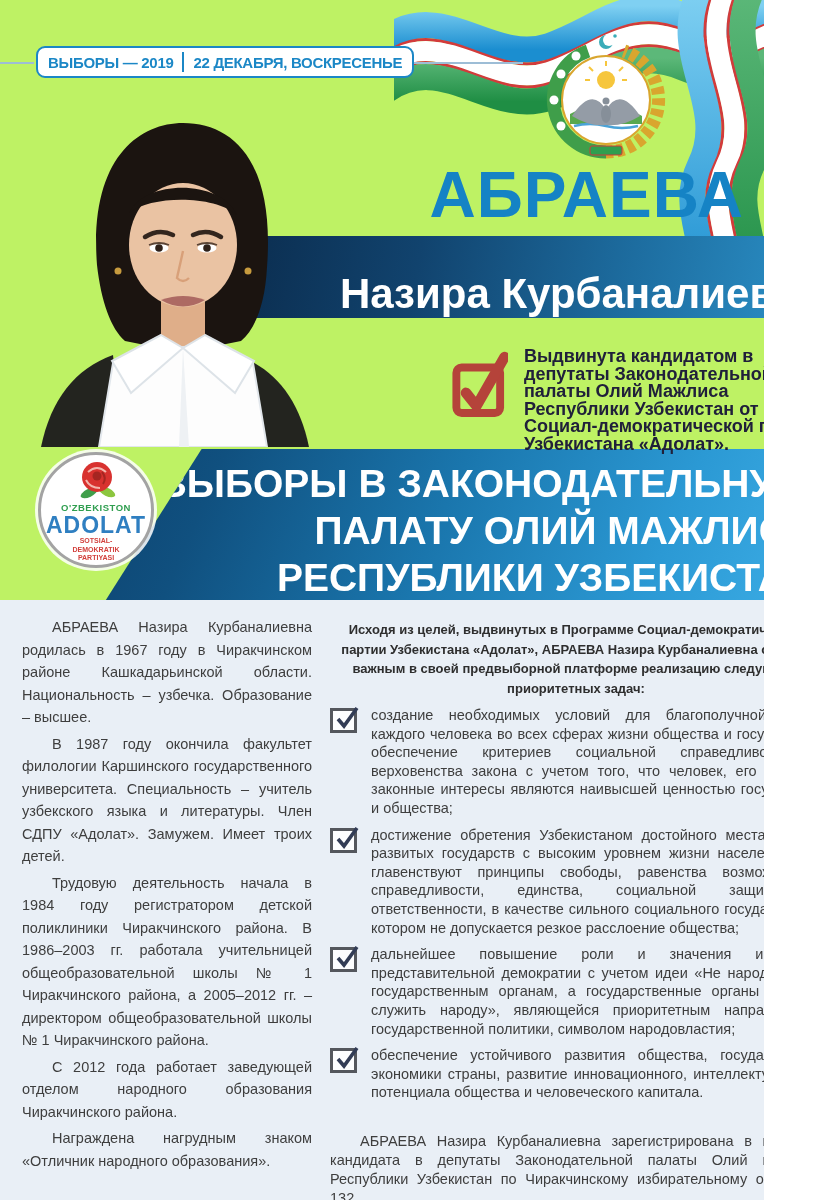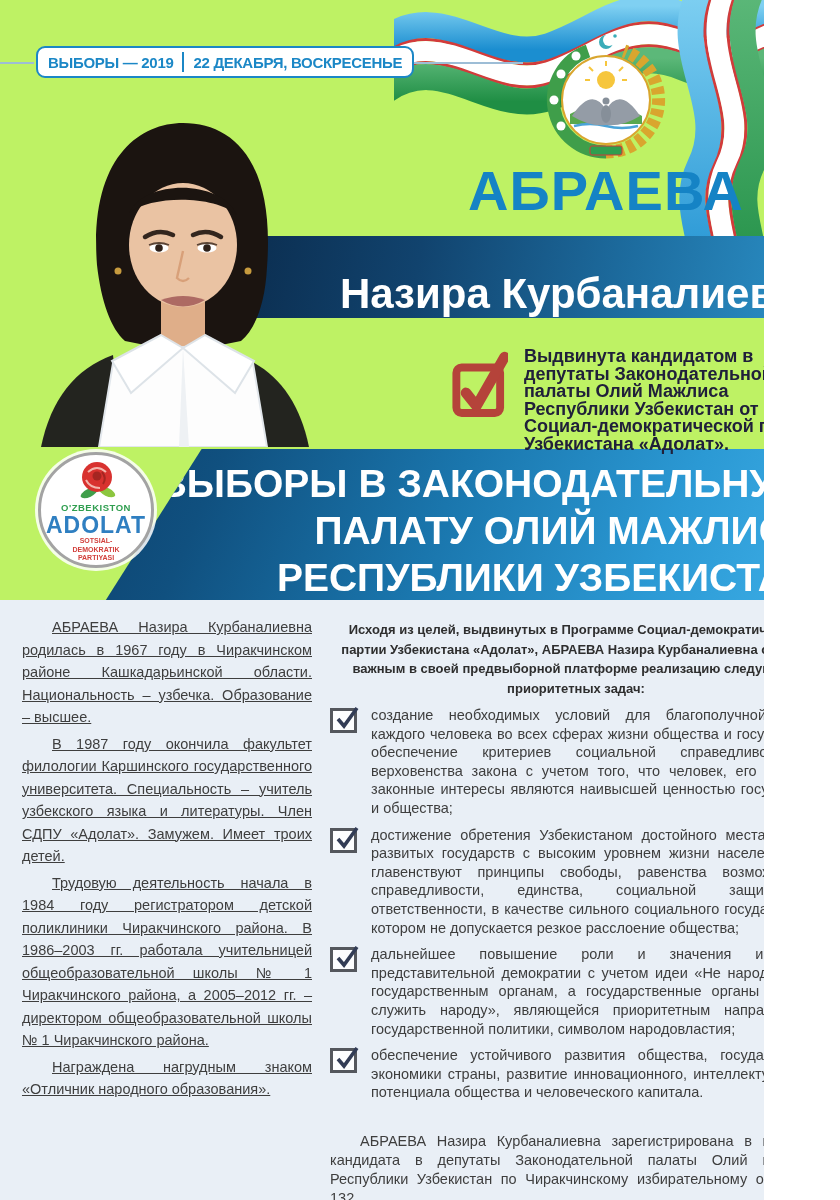--- a/index.html
+++ b/index.html
@@ -15,21 +15,21 @@
          font-weight:bold;font-size:15px;letter-spacing:-0.3px;white-space:nowrap;background:#fff;}
   .badge-div{width:2px;height:20px;background:#1b87c6;}
 
   
   .flag{position:absolute;right:0;top:0;width:370px;height:320px;}
 
   
   .portrait{position:absolute;left:15px;top:95px;width:320px;height:352px;z-index:3;}
 
   
-  .surname{position:absolute;right:20px;top:158px;font-size:56px;font-weight:bold;color:#1583c5;
+  .surname{position:absolute;right:20px;top:158px;font-size:64px;font-weight:bold;color:#1583c5;
            letter-spacing:1px;z-index:2;}
   .banner1{position:absolute;left:238px;top:236px;width:602px;height:82px;z-index:1;
            background:linear-gradient(100deg,#0b2d4f 0%,#11436e 30%,#1d6da0 65%,#2d95cc 100%);
            display:flex;align-items:flex-end;justify-content:flex-end;padding-right:16px;box-sizing:border-box;
            color:#fff;font-size:42px;font-weight:bold;}
 
   
   .nomination{position:absolute;left:452px;top:348px;width:378px;display:flex;z-index:2;}
   .ballot{flex:none;width:56px;height:74px;}
   .nom-text{margin-left:16px;width:300px;font-weight:bold;font-size:18px;
@@ -47,21 +47,21 @@
               box-shadow:0 0 0 3px rgba(255,255,255,.85);}
   .rose{width:44px;height:40px;margin-top:5px;}
   .logo-country{color:#2f9e4f;font-size:9.5px;font-weight:bold;letter-spacing:.5px;margin-top:-2px;}
   .logo-name{color:#2f7fc1;font-size:23px;font-weight:bold;letter-spacing:1px;line-height:24px;}
   .logo-sub{color:#d2403c;font-size:7px;font-weight:bold;line-height:8.5px;padding:0 16px;}
 
   
   .lower-bg{position:absolute;left:0;top:600px;width:840px;height:600px;background:#e9eff6;}
   .bio-col{position:absolute;left:22px;top:616px;width:290px;font-size:14.5px;line-height:22.5px;
            color:#3e3e3e;text-align:justify;}
-  .bio-col p{margin:0 0 4px 0;text-indent:30px;text-decoration:underline;}
+  .bio-col p{margin:0 0 4px 0;text-indent:30px;}
 
   .platform-col{position:absolute;left:330px;top:620px;width:492px;color:#3e3e3e;}
   .intro{font-weight:bold;text-align:center;font-size:13px;line-height:19.5px;color:#2e2e2e;}
   .item{display:flex;margin-top:8px;}
   .cb{flex:none;width:27px;height:25px;border:3px solid #54575d;background:#fcfdfe;box-sizing:border-box;
       position:relative;margin-right:14px;margin-top:2px;}
   .cb svg{position:absolute;left:1px;top:-4px;overflow:visible;}
   .item-text{font-size:14.5px;line-height:18.6px;text-align:justify;}
   .registration{margin:30px 0 0 0;font-size:14.5px;line-height:19px;text-align:justify;text-indent:30px;}
 </style>
@@ -214,20 +214,21 @@
     <div class="logo-name">ADOLAT</div>
     <div class="logo-sub">SOTSIAL-DEMOKRATIK PARTIYASI</div>
   </div>
 
   <div class="lower-bg"></div>
 
   <div class="bio-col">
     <p>АБРАЕВА Назира Курбаналиевна родилась в 1967 году в Чиракчинском районе Кашкадарьинской области. Национальность – узбечка. Образование – высшее.</p>
     <p>В 1987 году окончила факультет филологии Каршинского государственного университета. Специальность – учитель узбекского языка и литературы. Член СДПУ «Адолат». Замужем. Имеет троих детей.</p>
     <p>Трудовую деятельность начала в 1984 году регистратором детской поликлиники Чиракчинского района. В 1986–2003 гг. работала учительницей общеобразовательной школы № 1 Чиракчинского района, а 2005–2012 гг. – директором общеобразовательной школы № 1 Чиракчинского района.</p>
+    <p>С 2012 года работает заведующей отделом народного образования Чиракчинского района.</p>
     <p>Награждена нагрудным знаком «Отличник народного образования».</p>
   </div>
 
   <div class="platform-col">
     <div class="intro">Исходя из целей, выдвинутых в Программе Социал-демократической партии Узбекистана «Адолат», АБРАЕВА Назира Курбаналиевна считает важным в своей предвыборной платформе реализацию следующих приоритетных задач:</div>
 
     <div class="item">
       <div class="cb">
         <svg width="25" height="25" viewBox="0 0 25 25">
             <path d="M 4,12 L 10,19 L 23,1" fill="none" stroke="#323c55" stroke-width="3.6"></path>

